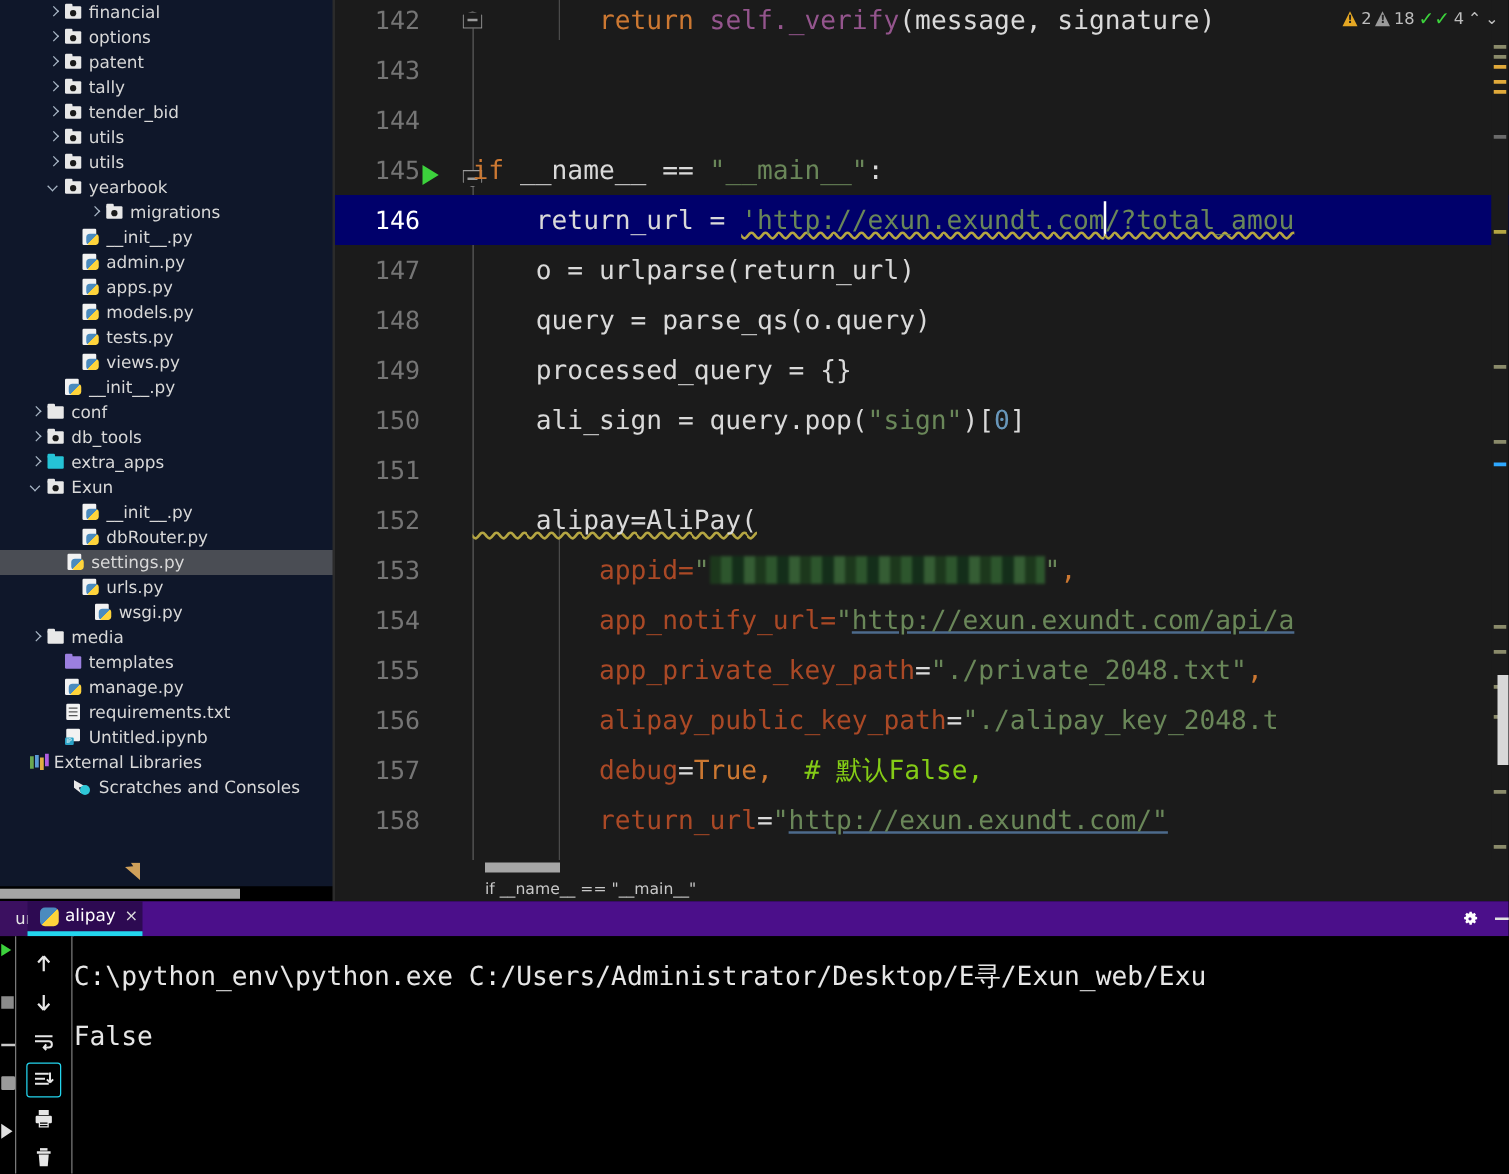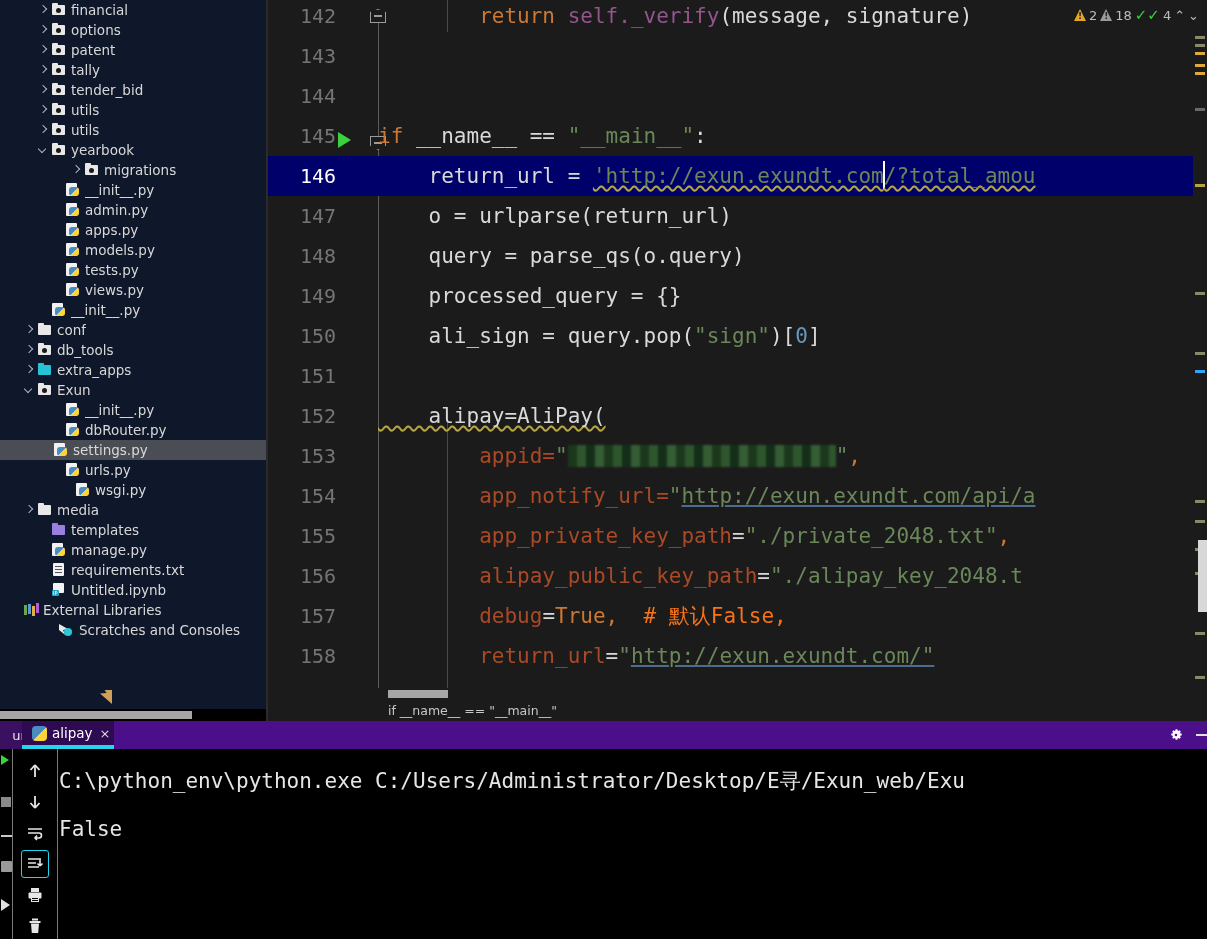--- a/index.html
+++ b/index.html
@@ -171,21 +171,21 @@
     content:""; position:absolute; left:3px; top:12px; width:7px; height:1.5px;
     background:#f6c026; box-shadow:0 2.5px 0 #f6c026;
   }
 
   
   .t-kw   { color:#cc7832; }
   .t-self { color:#94558d; }
   .t-txt  { color:#d9d9d9; }
   .t-str  { color:#6a8759; }
   .t-num  { color:#6897bb; }
-  .t-cmt  { color:#f97316; }
+  .t-cmt  { color:#84cc16; }
   .t-param{ color:#aa4926; }
   .wavy{
     text-decoration: underline wavy #b5a642;
     text-decoration-skip-ink:none;
   }
   .caret{
     display:inline-block; width:2px; height:28px; background:#ffffff;
     vertical-align:-6px; margin:0 -1px;
   }
 

